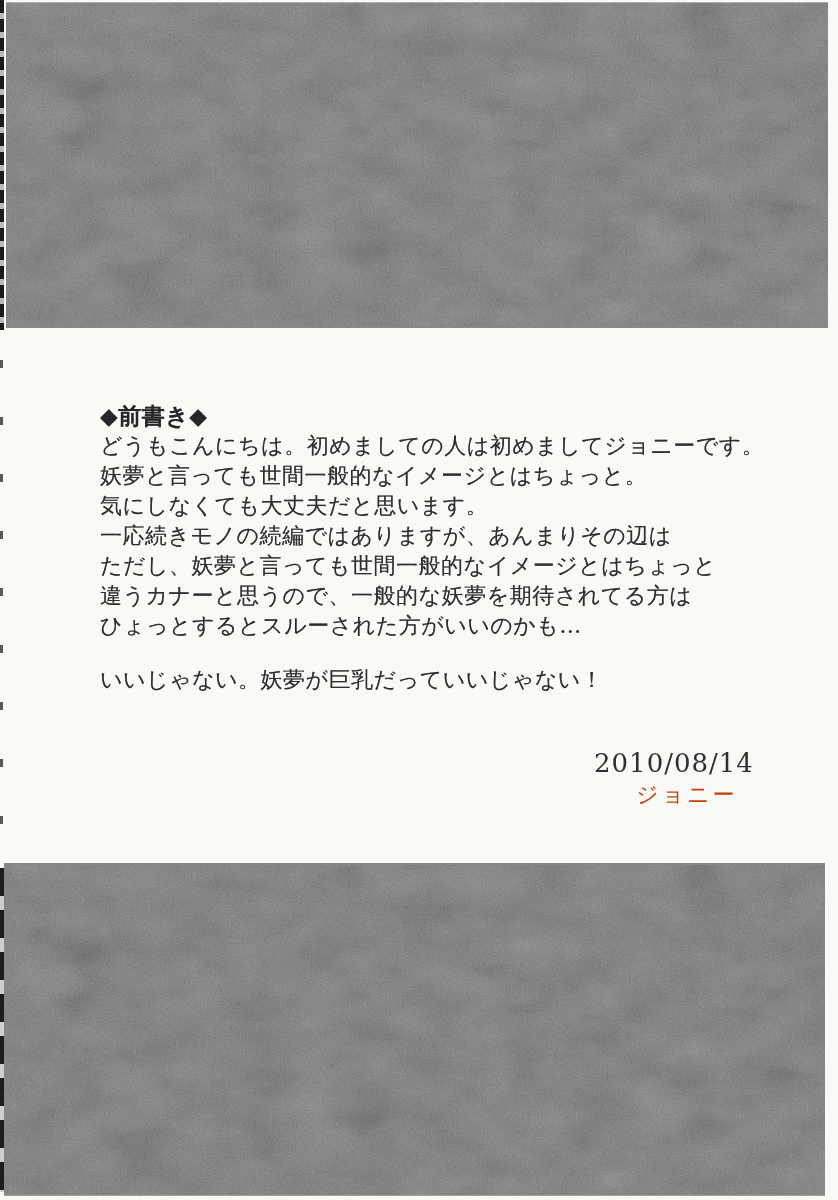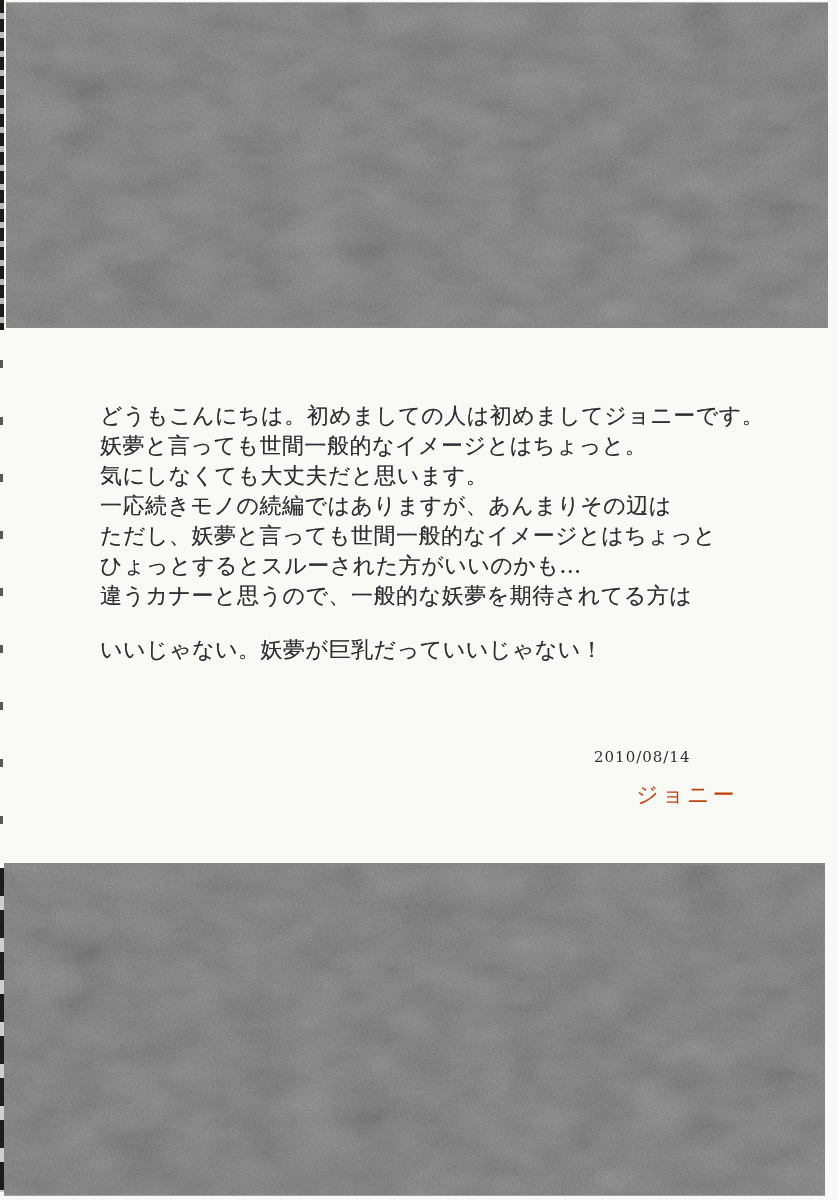--- a/index.html
+++ b/index.html
@@ -97,21 +97,21 @@
   }
   .preface .punchline {
     margin-top: 24px;
     white-space: nowrap;
   }
   .date {
     position: absolute;
     left: 594px;
     top: 748px;
     color: #2f2f33;
-    font-size: 15px;
+    font-size: 26px;
     letter-spacing: 1px;
   }
   .author {
     position: absolute;
     left: 636px;
     top: 780px;
     color: #c2410c;
     font-size: 22px;
     letter-spacing: 3px;
   }
@@ -142,27 +142,28 @@
 
   <div class="band band-top">
     <svg class="band-fill" preserveAspectRatio="none">
       <rect width="100%" height="100%" fill="#4a4a4a"></rect>
       <rect width="100%" height="100%" filter="url(#mottle)"></rect>
       <rect width="100%" height="100%" filter="url(#speck)"></rect>
     </svg>
   </div>
 
   <div class="preface">
+    <div class="heading">◆前書き◆</div>
     <div class="line">どうもこんにちは。初めましての人は初めましてジョニーです。</div>
     <div class="line">妖夢と言っても世間一般的なイメージとはちょっと。</div>
     <div class="line">気にしなくても大丈夫だと思います。</div>
     <div class="line">一応続きモノの続編ではありますが、あんまりその辺は</div>
     <div class="line">ただし、妖夢と言っても世間一般的なイメージとはちょっと</div>
+    <div class="line">違うカナーと思うので、一般的な妖夢を期待されてる方は</div>
     <div class="line">ひょっとするとスルーされた方がいいのかも…</div>
-    <div class="line">違うカナーと思うので、一般的な妖夢を期待されてる方は</div>
     <div class="line punchline">いいじゃない。妖夢が巨乳だっていいじゃない！</div>
   </div>
 
   <div class="date">2010/08/14</div>
   <div class="author">ジョニー</div>
 
   <div class="band band-bottom">
     <svg class="band-fill" preserveAspectRatio="none">
       <rect width="100%" height="100%" fill="#474747"></rect>
       <rect width="100%" height="100%" filter="url(#mottle)"></rect>

